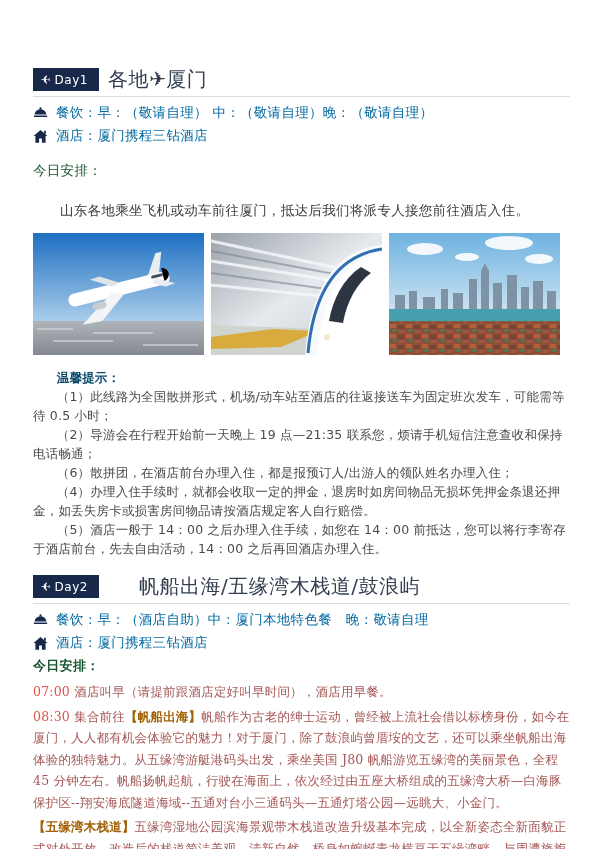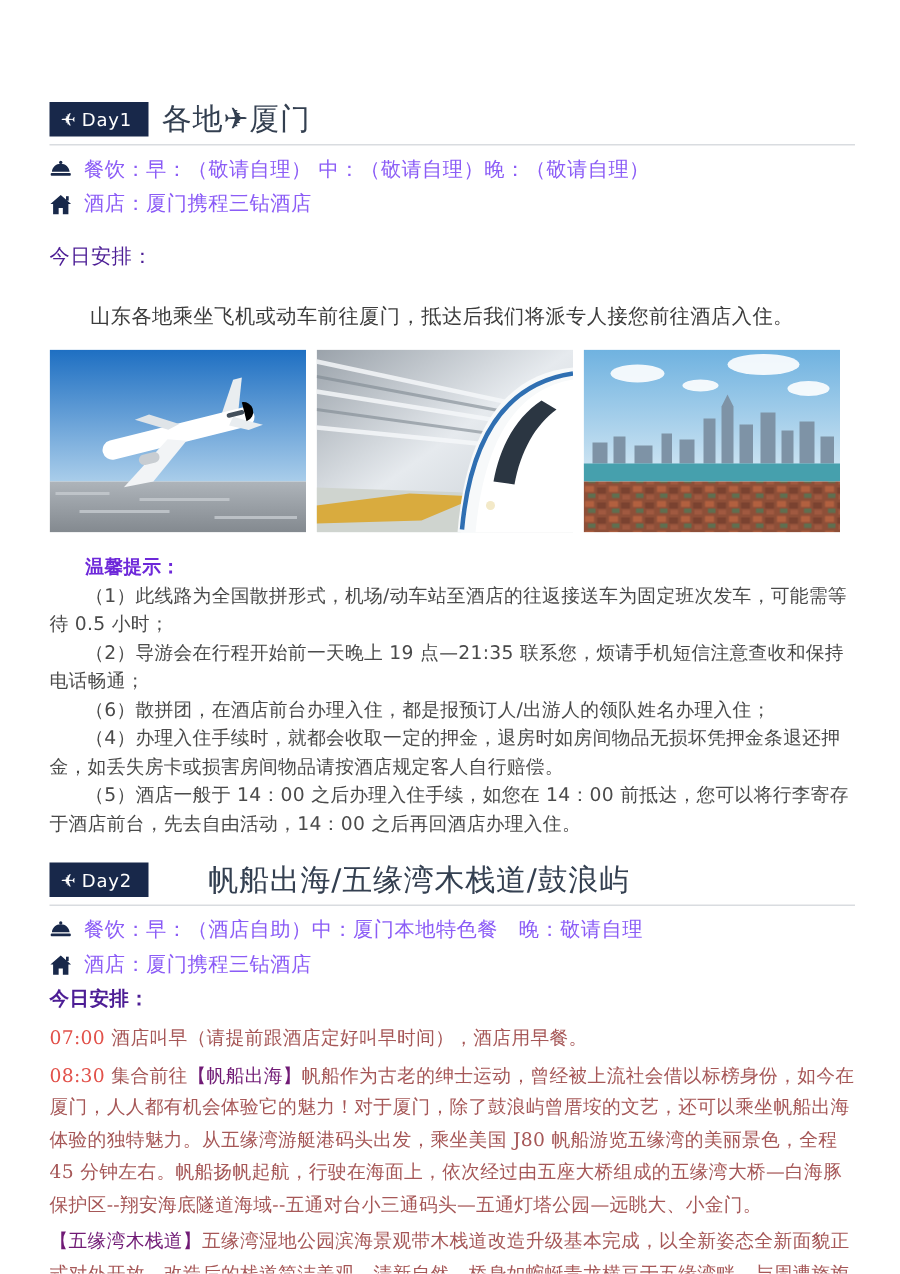--- a/index.html
+++ b/index.html
@@ -16,48 +16,48 @@
     background:#18284a;color:#ffffff;display:inline-flex;align-items:center;
     height:23px;padding:0 11px 0 7px;font-size:12px;letter-spacing:.5px;gap:4px;flex:0 0 auto;
   }
   .badge-plane{display:inline-block;transform:scaleX(-1);font-size:12px;line-height:1;}
   .day-title{font-size:20px;color:#333f50;letter-spacing:.5px;white-space:nowrap;}
   .day-title.d1{margin-left:9px;}
   .day-title.d2{margin-left:40px;text-align:center;}
   .divider{border:none;border-top:1px solid #d9dce0;margin:5px 0 7px 0;}
 
   
-  .info-row{display:flex;align-items:center;gap:8px;font-size:13.5px;color:#8b5cf6;margin:5px 0;letter-spacing:.3px;}
+  .info-row{display:flex;align-items:center;gap:8px;font-size:13.5px;color:#0369a1;margin:5px 0;letter-spacing:.3px;}
   .info-row .ic{flex:0 0 auto;display:flex;}
 
-  .plan-label{font-size:13.5px;color:#4c1d95;letter-spacing:.3px;}
+  .plan-label{font-size:13.5px;color:#14532d;letter-spacing:.3px;}
   .d1-plan-label{margin-top:17px;}
   .plan-text{font-size:13.5px;color:#3c3c3c;margin-top:22px;text-indent:2em;letter-spacing:.3px;}
 
   
   .images-row{display:flex;gap:7px;margin-top:13px;}
   .photo{width:171px;height:122px;flex:0 0 auto;overflow:hidden;}
   .photo svg{display:block;}
 
   
   .tips{margin-top:13px;font-size:12.5px;line-height:19px;color:#4a4a4a;letter-spacing:.2px;}
   .tips p{margin:0;text-indent:1.9em;}
-  .tips .tips-title{font-weight:bold;color:#6d28d9;}
+  .tips .tips-title{font-weight:bold;color:#0c4a6e;}
 
   
   .day2{margin-top:17px;}
   .d2-plan-label{margin-top:4px;font-weight:bold;font-size:13px;}
 
   .schedule{
     font-family:"DejaVu Serif","Liberation Serif",serif;
     font-size:12.5px;line-height:21.5px;color:#a65757;margin-top:6px;letter-spacing:.2px;
   }
   .schedule p{margin:0 0 3px 0;}
   .t-red{color:#e2524b;}
-  .hl{color:#701a75;font-weight:normal;}
+  .hl{color:#a16207;font-weight:bold;}
 </style>
 </head>
 <body>
 
 <div class="page">
 
   <div class="day1">
 
     <div class="day-header">
       <span class="day-badge">

